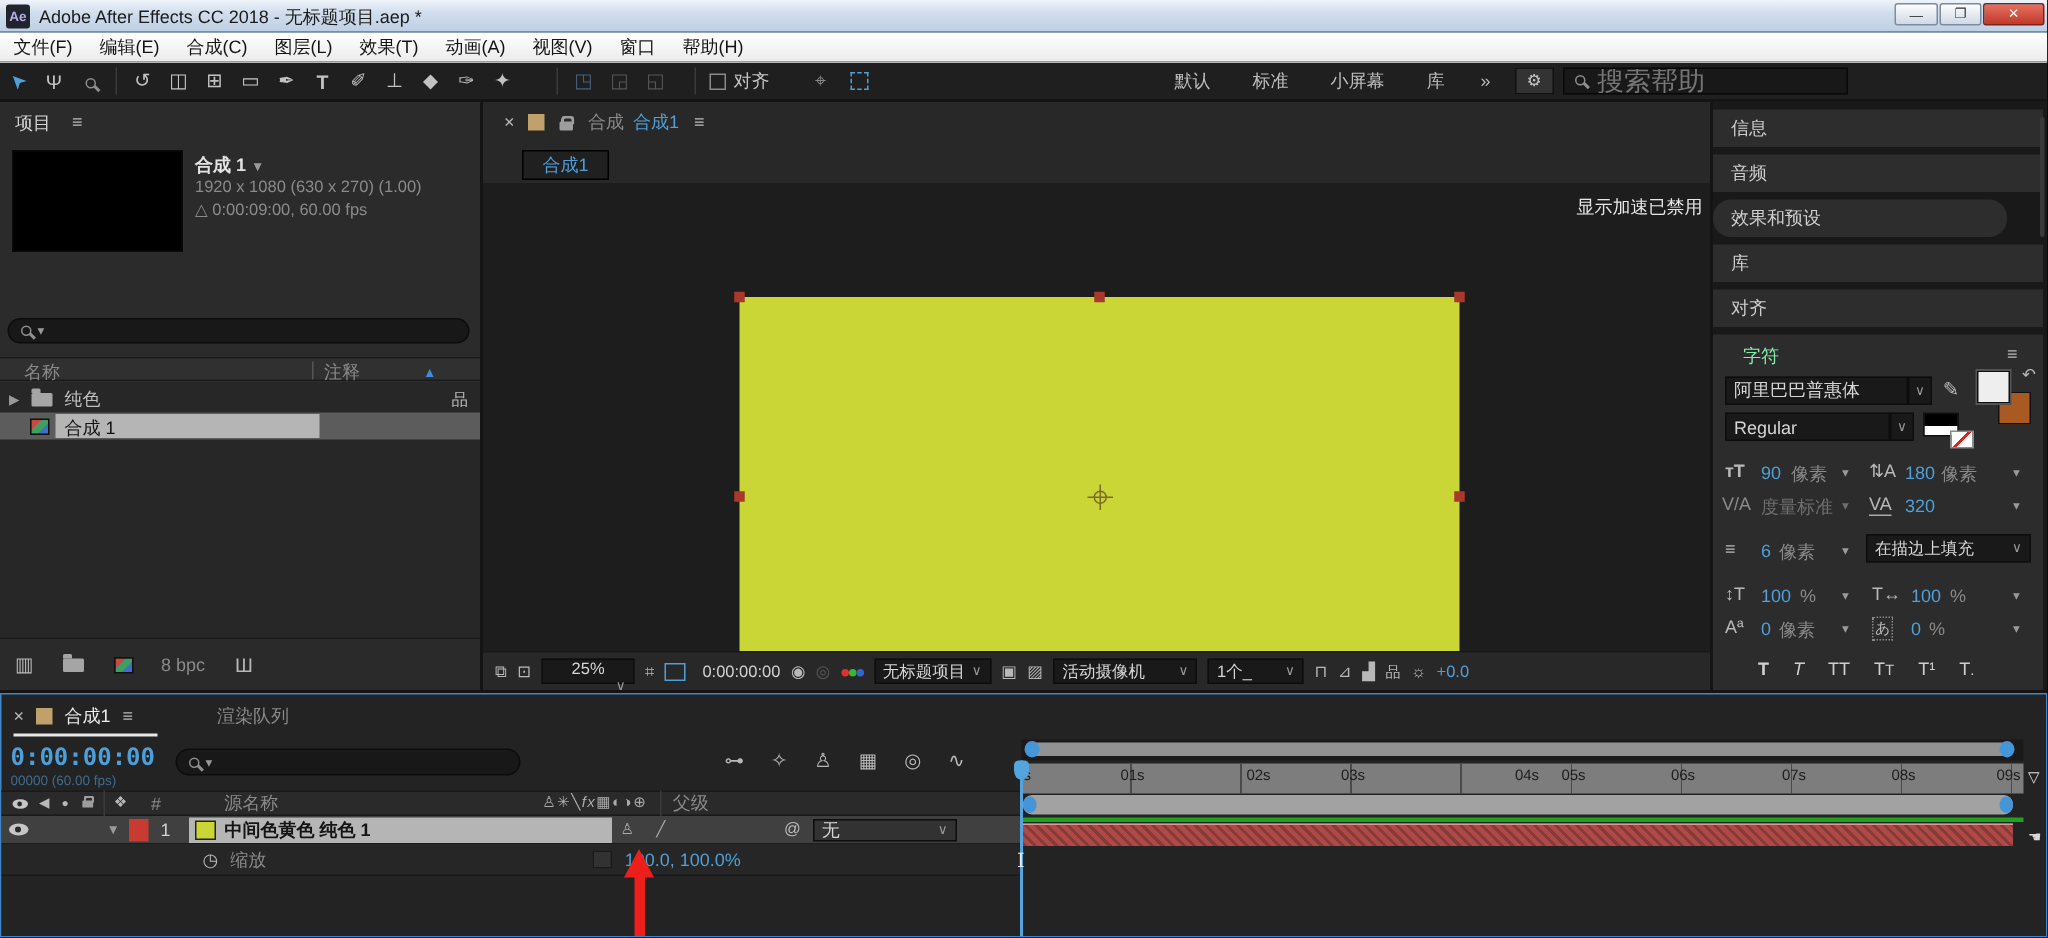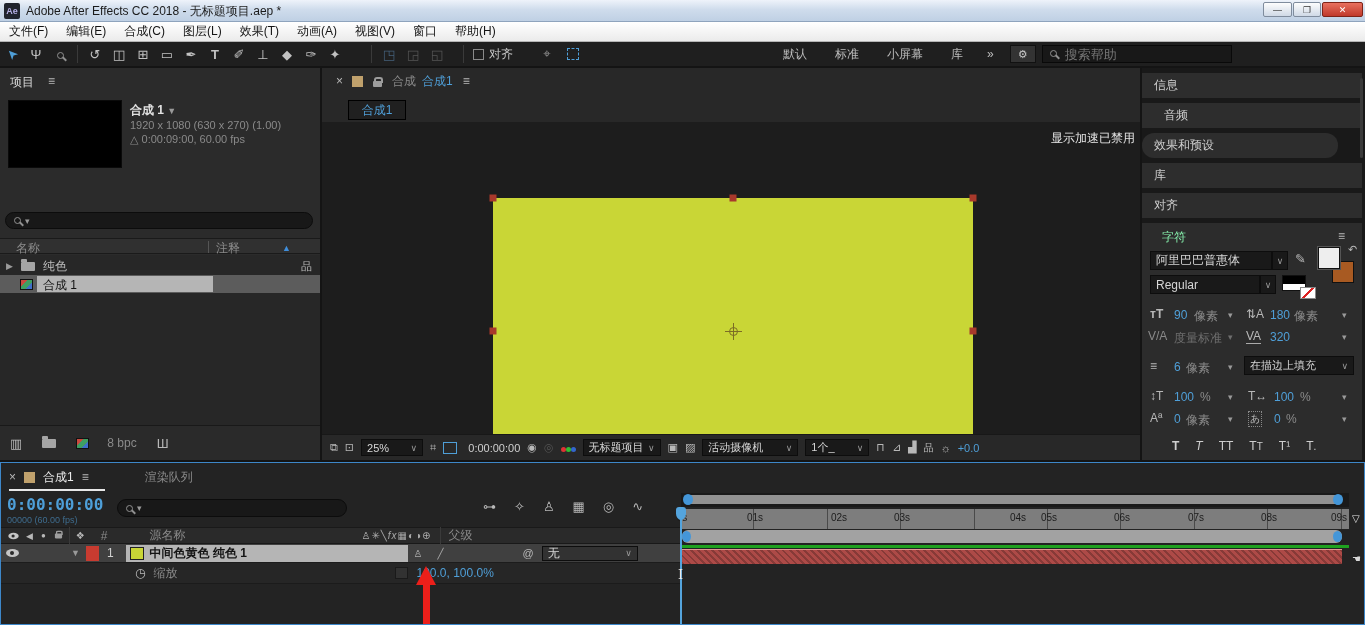--- a/index.html
+++ b/index.html
@@ -22,21 +22,21 @@
            border-bottom:1px solid #b5b5b5;display:flex;align-items:center;color:#141414;}
   .menu-item{padding:0 9px;height:100%;display:flex;align-items:center;}
 
   
   #toolbar{left:0;top:42px;width:1365px;height:26px;background:#1f1f1f;display:flex;align-items:center;border-bottom:2px solid #141414;}
   .tool{width:24px;text-align:center;font-size:13px;color:#c2c2c2;}
   .tdis{color:#555;}
   .vdiv{width:1px;height:18px;background:#3a3a3a;margin:0 5px;}
   .ws-tab{padding:0 14px;color:#bdbdbd;}
   #help-search{width:190px;height:18px;background:#181818;border:1px solid #090909;color:#9a9a9a;
-               font-size:13px;padding-left:22px;font-family:inherit;}
+               font-size:18px;padding-left:22px;font-family:inherit;}
 
   
   .panel{background:#2b2b2b;}
   .phead{background:#2d2d2d;color:#cfcfcf;}
   .lens{display:inline-block;width:7px;height:7px;border:1px solid #8f8f8f;border-radius:50%;position:relative;vertical-align:middle;}
   .lens::after{content:"";position:absolute;width:5px;height:2px;background:#8f8f8f;transform:rotate(45deg);right:-4px;bottom:-2px;}
   .searchbox{background:#181818;border:1px solid #0c0c0c;border-radius:9px;display:flex;align-items:center;padding-left:8px;gap:4px;}
   .folder-ic{display:inline-block;width:14px;height:9px;background:#a5a5a5;border-radius:1px;position:relative;}
   .folder-ic::before{content:"";position:absolute;top:-3px;left:0;width:6px;height:3px;background:#a5a5a5;border-radius:1px 1px 0 0;}
   .comp-ic{display:inline-block;width:13px;height:11px;border:1px solid #111;
@@ -183,21 +183,21 @@
       <span class="handle" style="left:171px;top:209px;"></span>
       <span class="handle" style="left:651px;top:209px;"></span>
 
       <span class="abs" style="left:407px;top:205px;width:9px;height:9px;border:1px solid #7c6d25;border-radius:50%;"></span>
       <span class="abs" style="left:403px;top:209px;width:17px;height:1px;background:#7c6d25;"></span>
       <span class="abs" style="left:411px;top:201px;width:1px;height:17px;background:#7c6d25;"></span>
     </div>
     <div class="abs row" style="left:0;top:366px;width:818px;height:26px;background:#282828;border-top:1px solid #181818;gap:7px;padding-left:8px;font-size:11px;">
       <span class="icon">⧉</span>
       <span class="icon">⊡</span>
-      <span class="dd" style="width:62px;height:17px;">
+      <span class="dd" style="width:62px;height:17px;flex-direction:column;">
           <span>25%</span>
           <span class="chev">∨</span>
         </span>
       <span class="icon">⌗</span>
       <span style="display:inline-block;width:14px;height:12px;border:1px solid #4f9fd8;"></span>
       <span style="color:#cfcfcf;margin-left:4px;">0:00:00:00</span>
       <span class="icon">◉</span>
       <span class="icon tdis">◎</span>
       <span>
         <span class="rgb-dot" style="background:#d33;"></span><span class="rgb-dot" style="background:#3b3;"></span><span class="rgb-dot" style="background:#36c;"></span>
@@ -220,21 +220,21 @@
       <span class="icon">⊿</span>
       <span class="icon">▟</span>
       <span class="icon" style="font-size:10px;">品</span>
       <span class="icon">☼</span>
       <span class="blue">+0.0</span>
     </div>
   </div>
 
   <div class="abs" style="left:1142px;top:68px;width:223px;height:392px;background:#191919;">
     <div class="phead abs" style="left:0;top:5px;width:220px;height:25px;line-height:25px;padding-left:12px;">信息</div>
-    <div class="phead abs" style="left:0;top:35px;width:220px;height:25px;line-height:25px;padding-left:22px;">音频</div>
+    <div class="phead abs" style="left:0;top:35px;width:220px;height:25px;line-height:25px;padding-left:12px;">音频</div>
     <div class="phead abs" style="left:0;top:65px;width:196px;height:25px;line-height:25px;padding-left:12px;border-radius:12px;">效果和预设</div>
     <div class="phead abs" style="left:0;top:95px;width:220px;height:25px;line-height:25px;padding-left:12px;">库</div>
     <div class="phead abs" style="left:0;top:125px;width:220px;height:25px;line-height:25px;padding-left:12px;">对齐</div>
 
     <div class="abs" style="left:0;top:155px;width:220px;height:237px;background:#2c2c2c;">
       <div class="abs" style="left:20px;top:6px;color:#86efac;">字符</div>
       <span class="abs icon" style="left:196px;top:6px;">≡</span>
 
       <div class="abs dd" style="left:8px;top:28px;width:122px;height:19px;">
         <span>阿里巴巴普惠体</span>

